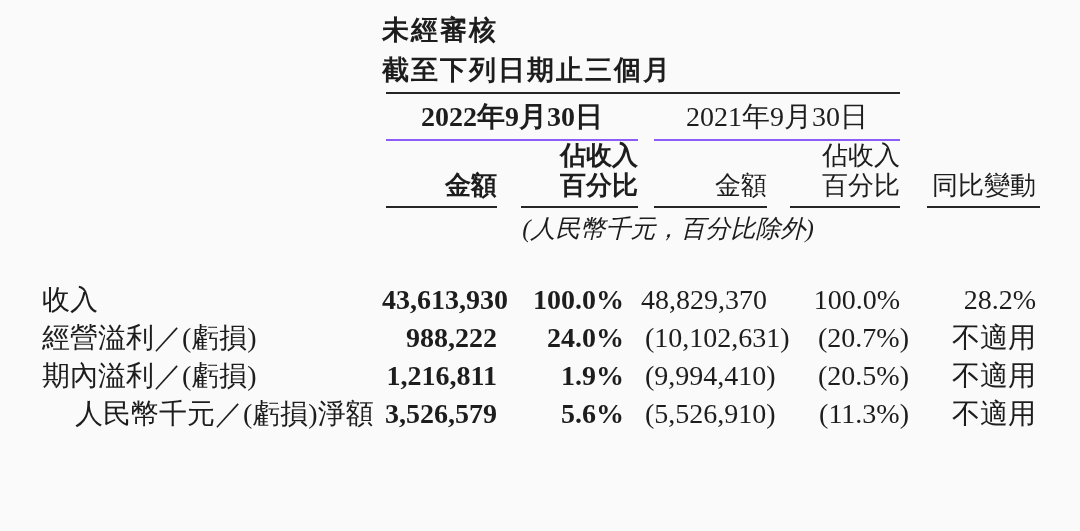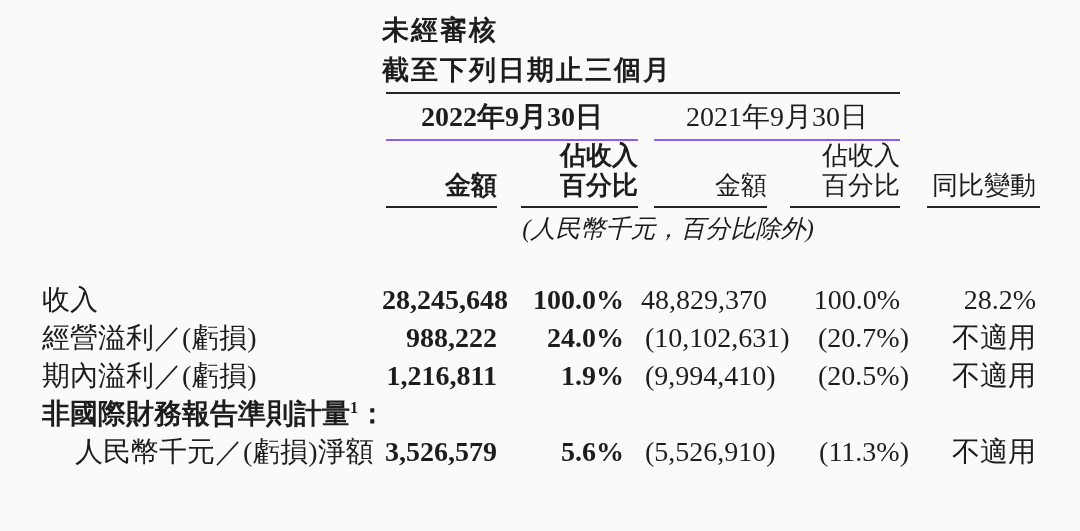--- a/index.html
+++ b/index.html
@@ -170,21 +170,21 @@
       <td colspan="4" class="unit-note">(人民幣千元，百分比除外)</td>
       <td></td>
     </tr>
 
     <tr class="spacer-row">
           <td colspan="6"></td>
         </tr>
 
     <tr class="data-row">
       <td class="lbl">收入</td>
-      <td class="num a22">28,245,648</td>
+      <td class="num a22">43,613,930</td>
       <td class="num p22">100.0%</td>
       <td class="num a21"><span class="v">48,829,370</span></td>
       <td class="num p21"><span class="v">100.0%</span></td>
       <td class="num yoy">28.2%</td>
     </tr>
 
     <tr class="data-row">
       <td class="lbl">經營溢利／(虧損)</td>
       <td class="num a22">988,222</td>
       <td class="num p22">24.0%</td>
@@ -195,28 +195,20 @@
 
     <tr class="data-row">
       <td class="lbl">期內溢利／(虧損)</td>
       <td class="num a22">1,216,811</td>
       <td class="num p22">1.9%</td>
       <td class="num a21 paren"><span class="v">(9,994,410)</span></td>
       <td class="num p21 paren"><span class="v">(20.5%)</span></td>
       <td class="num yoy">不適用</td>
     </tr>
 
-    <tr class="data-row">
-      <td class="lbl section"><span>非國際財務報告準則計量</span><sup>1</sup><span>：</span></td>
-      <td></td>
-          <td></td>
-          <td></td>
-          <td></td>
-          <td></td>
-    </tr>
 
 
     <tr class="data-row">
       <td class="lbl indent">人民幣千元／(虧損)淨額</td>
       <td class="num a22">3,526,579</td>
       <td class="num p22">5.6%</td>
       <td class="num a21 paren"><span class="v">(5,526,910)</span></td>
       <td class="num p21 paren"><span class="v">(11.3%)</span></td>
       <td class="num yoy">不適用</td>
     </tr>

